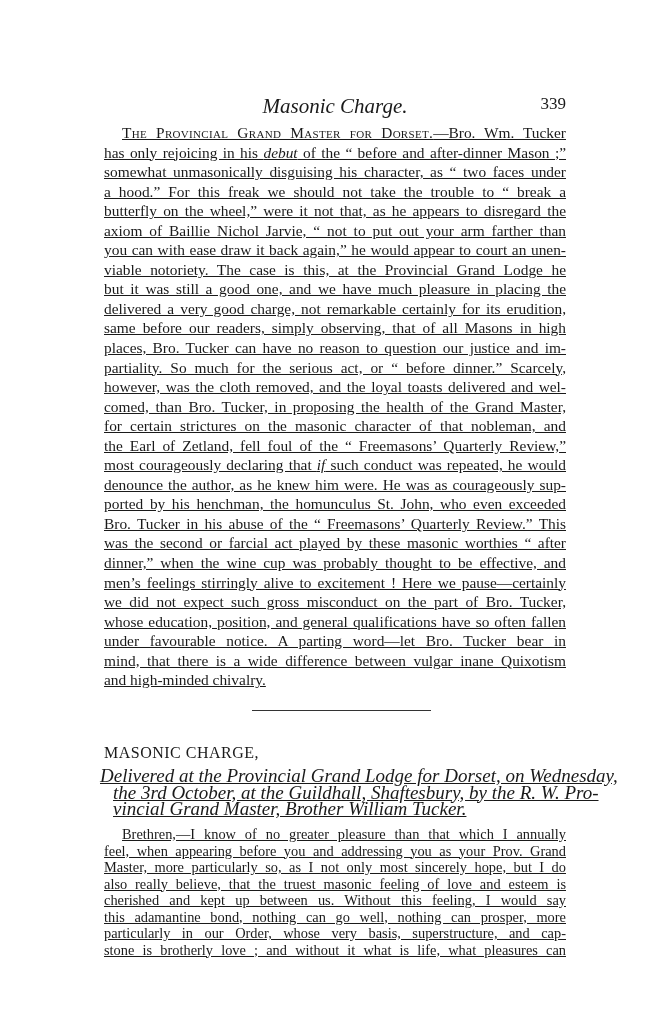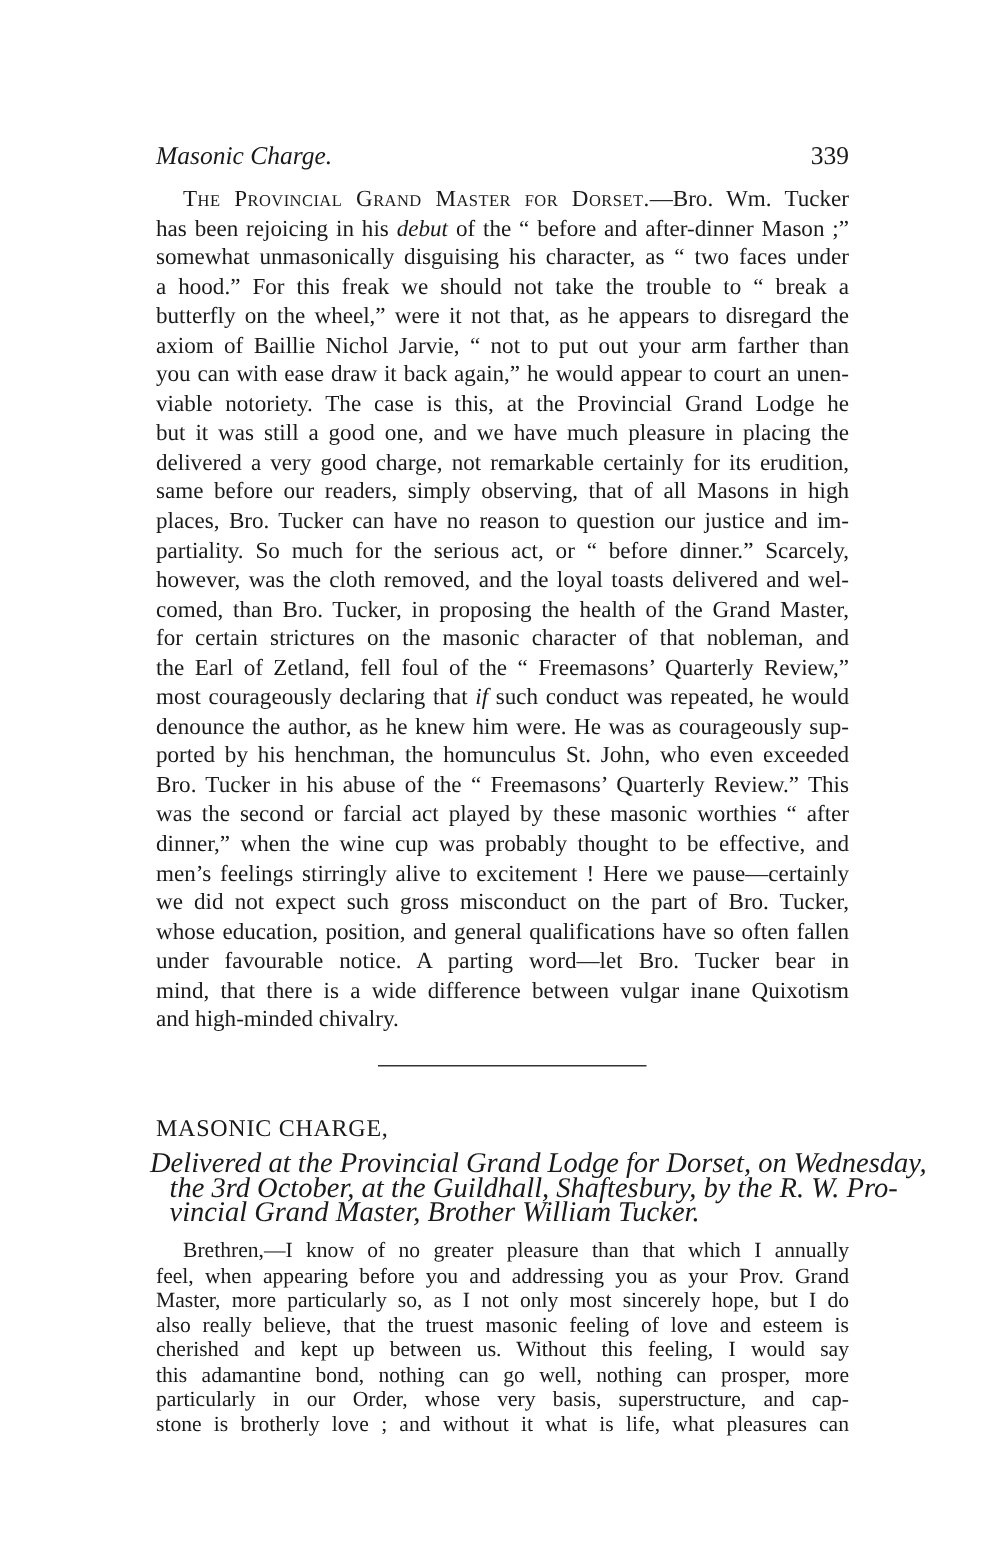--- a/index.html
+++ b/index.html
@@ -1,26 +1,26 @@
 <!DOCTYPE html>
 <html><head>
 <meta charset="utf-8">
 <style>
   html, body { margin: 0; padding: 0; background: #ffffff; }
   body { width: 671px; height: 1033px; position: relative; overflow: hidden;
          font-family: "Liberation Serif", "DejaVu Serif", serif; color: #1a1a1a; }
   .page { position: absolute; left: 104px; top: 0; width: 462px; }
   .running-head { position: absolute; top: 94px; left: 0; width: 462px; height: 22px; }
-  .running-title { position: absolute; left: 0; width: 100%; text-align: left;
-                   font-style: italic; font-size: 17px; }
+  .running-title { position: absolute; left: 0; width: 100%; text-align: center;
+                   font-style: italic; font-size: 21px; }
   .page-number { position: absolute; right: 0; font-size: 17px; }
   .para { position: absolute; left: 0; width: 462px; text-align: justify;
           text-align-last: left; margin: 0; }
   .p1 { top: 123px; font-size: 15.4px; line-height: 19.55px; }
-  .p1 .line, .p3 .line, .sub .line { display: block; text-align: justify; text-align-last: justify; white-space: nowrap; }
+  .p1 .line, .p3 .line, .sub .line { display: block; text-align: justify; text-align-last: justify; white-space: nowrap; text-decoration: underline; }
   .p1 .line.last, .p3 .line.last, .sub .line.last { text-align-last: left; }
   .sc { font-variant: small-caps; letter-spacing: 0.3px; }
   .indent { padding-left: 18px; }
   .rule { position: absolute; top: 710px; left: 148px; width: 179px; height: 1px; background: #333; }
   .heading { position: absolute; top: 744px; left: 0; width: 462px; 
              font-size: 16px; letter-spacing: 0.5px; }
   .sub { position: absolute; top: 768px; left: -4px; width: 466px; font-style: italic;
          font-size: 19px; line-height: 16.5px; }
   .sub .line.hang { padding-left: 13px; }
   .p3 { top: 826px; font-size: 14.4px; line-height: 16.5px; }
@@ -30,21 +30,21 @@
 
 <div class="page">
 
   <div class="running-head">
     <span class="running-title">Masonic Charge.</span>
     <span class="page-number">339</span>
   </div>
 
   <div class="para p1">
     <span class="line indent"><span class="sc">The Provincial Grand Master for Dorset.</span><span>—Bro. Wm. Tucker</span></span>
-    <span class="line"><span>has been rejoicing in his </span><i>debut</i><span> of the “ before and after-dinner Mason ;”</span></span>
+    <span class="line"><span>has only rejoicing in his </span><i>debut</i><span> of the “ before and after-dinner Mason ;”</span></span>
     <span class="line">somewhat unmasonically disguising his character, as “ two faces under</span>
     <span class="line">a hood.”  For this freak we should not take the trouble to “ break a</span>
     <span class="line">butterfly on the wheel,” were it not that, as he appears to disregard the</span>
     <span class="line">axiom of Baillie Nichol Jarvie, “ not to put out your arm farther than</span>
     <span class="line">you can with ease draw it back again,” he would appear to court an unen-</span>
     <span class="line">viable notoriety.  The case is this, at the Provincial Grand Lodge he</span>
     <span class="line">but it was still a good one, and we have much pleasure in placing the</span>
     <span class="line">delivered a very good charge, not remarkable certainly for its erudition,</span>
     <span class="line">same before our readers, simply observing, that of all Masons in high</span>
     <span class="line">places, Bro. Tucker can have no reason to question our justice and im-</span>

